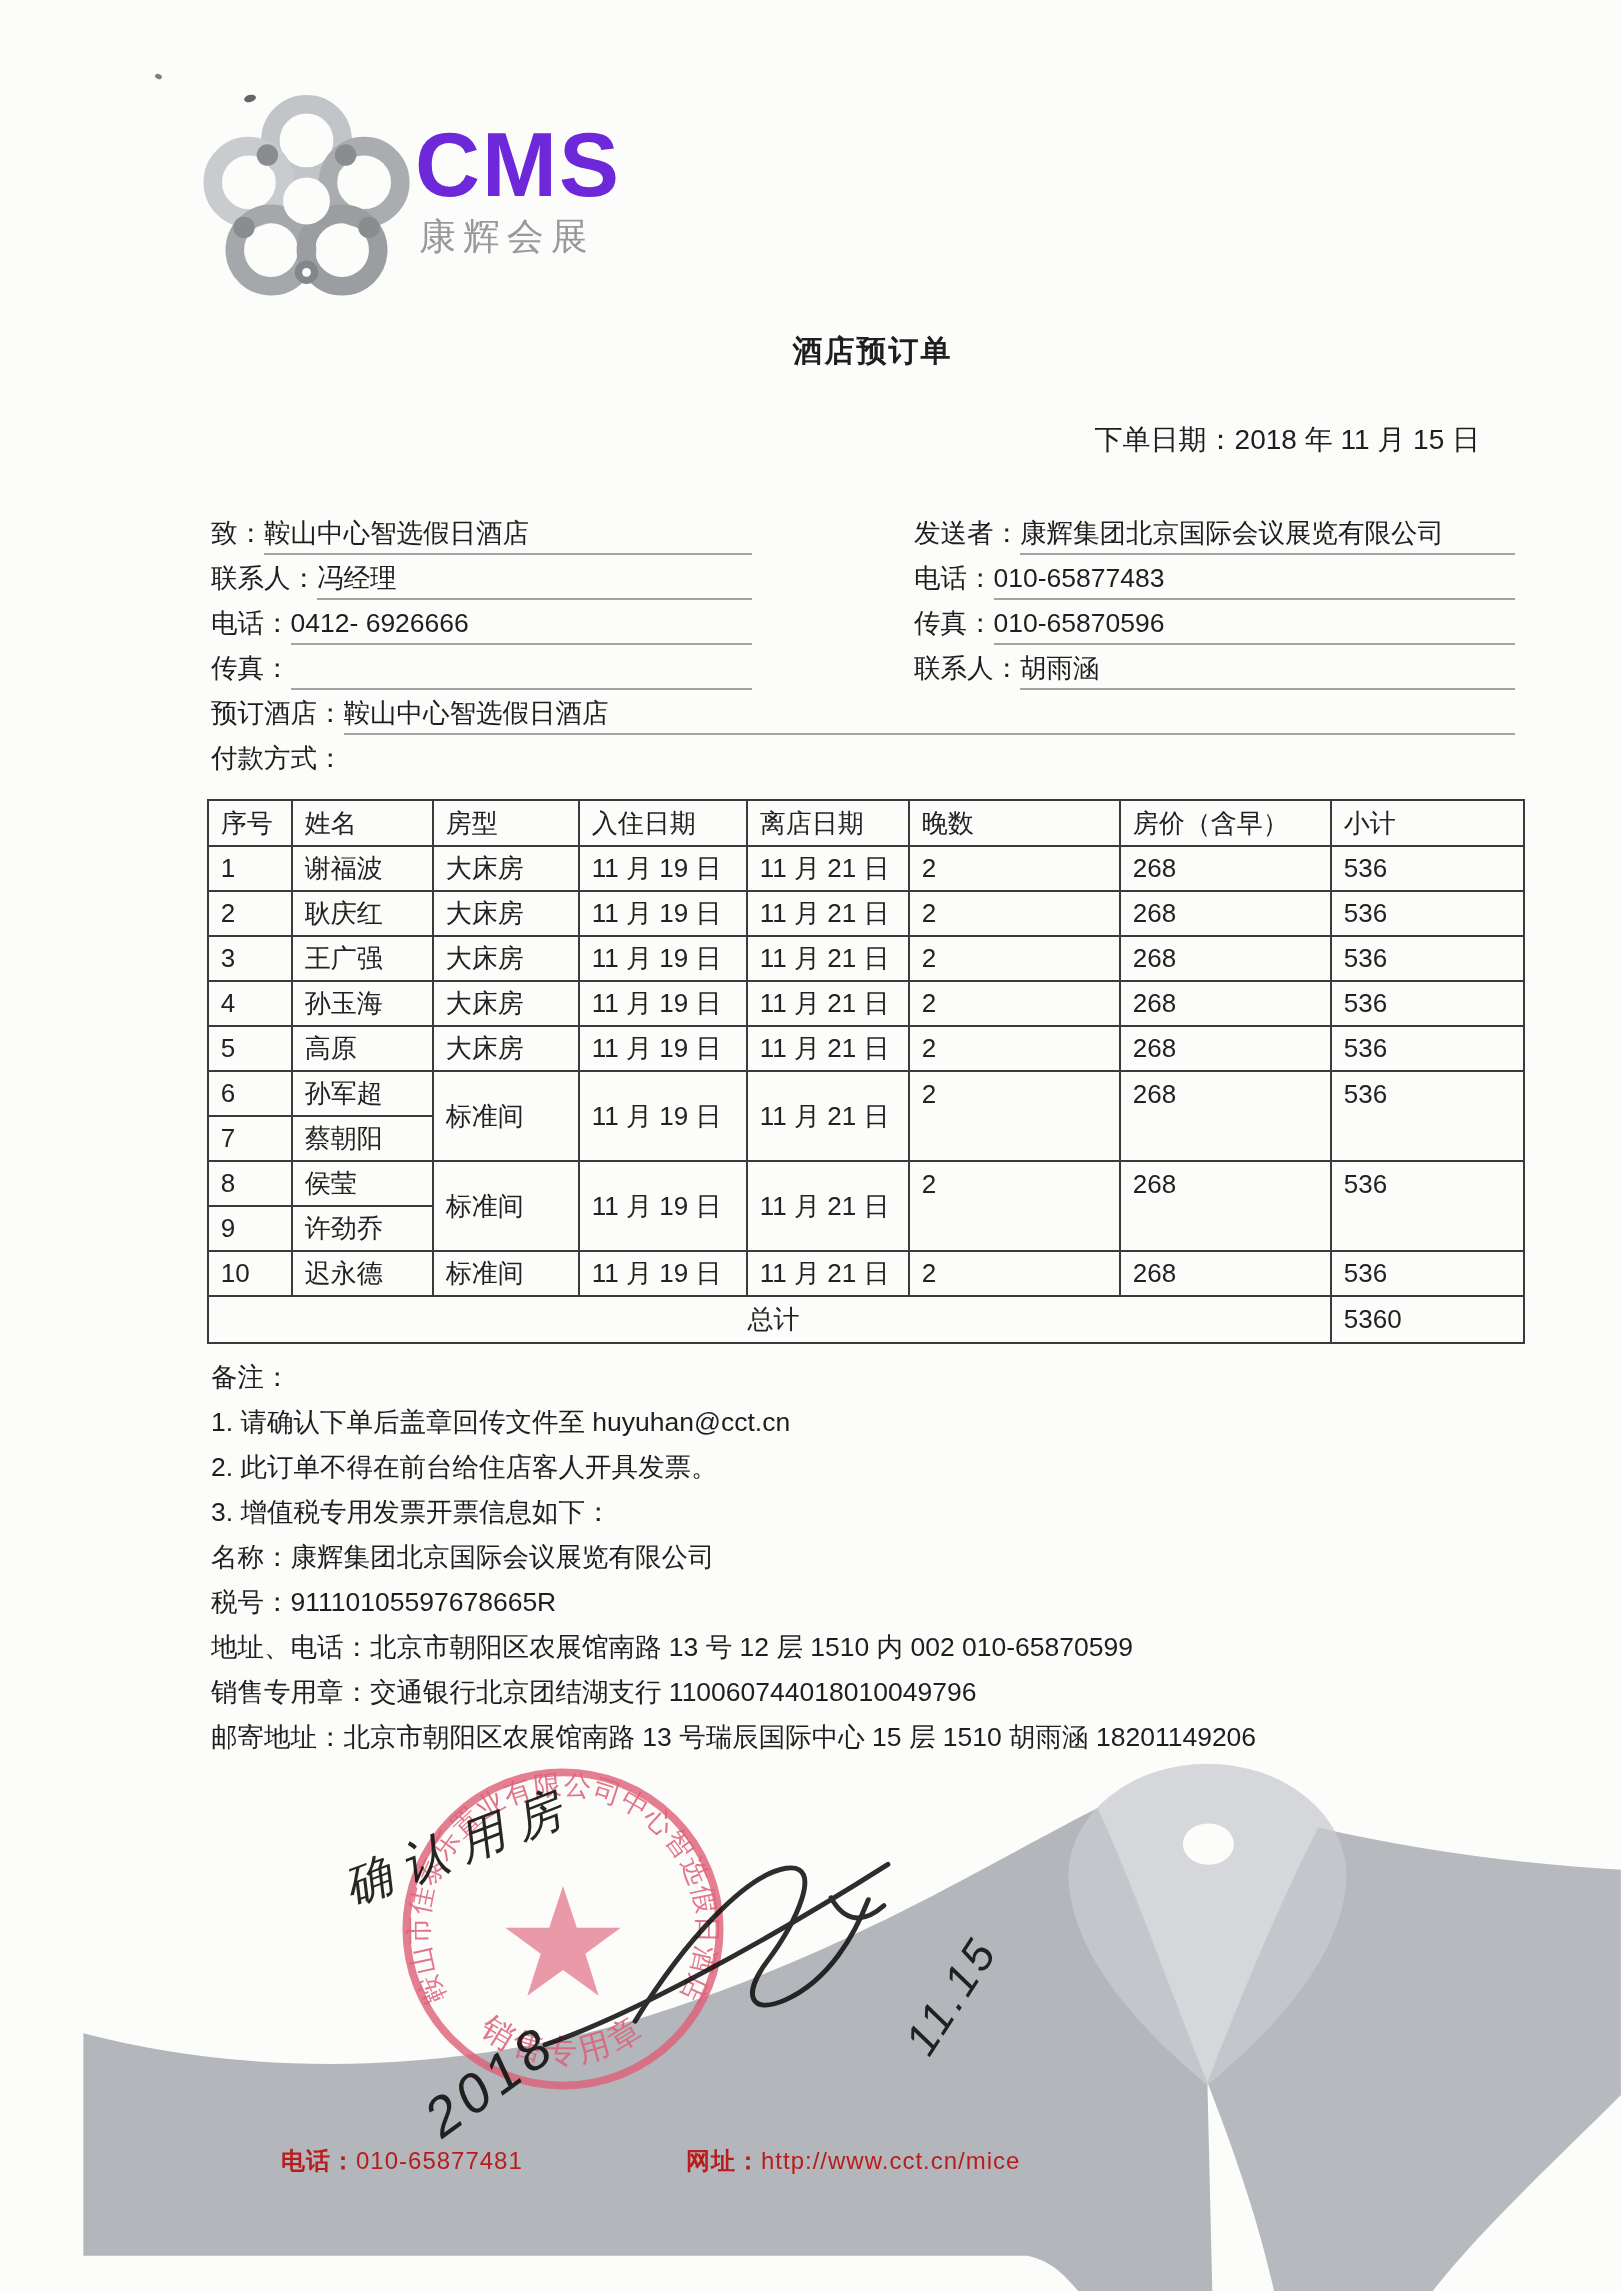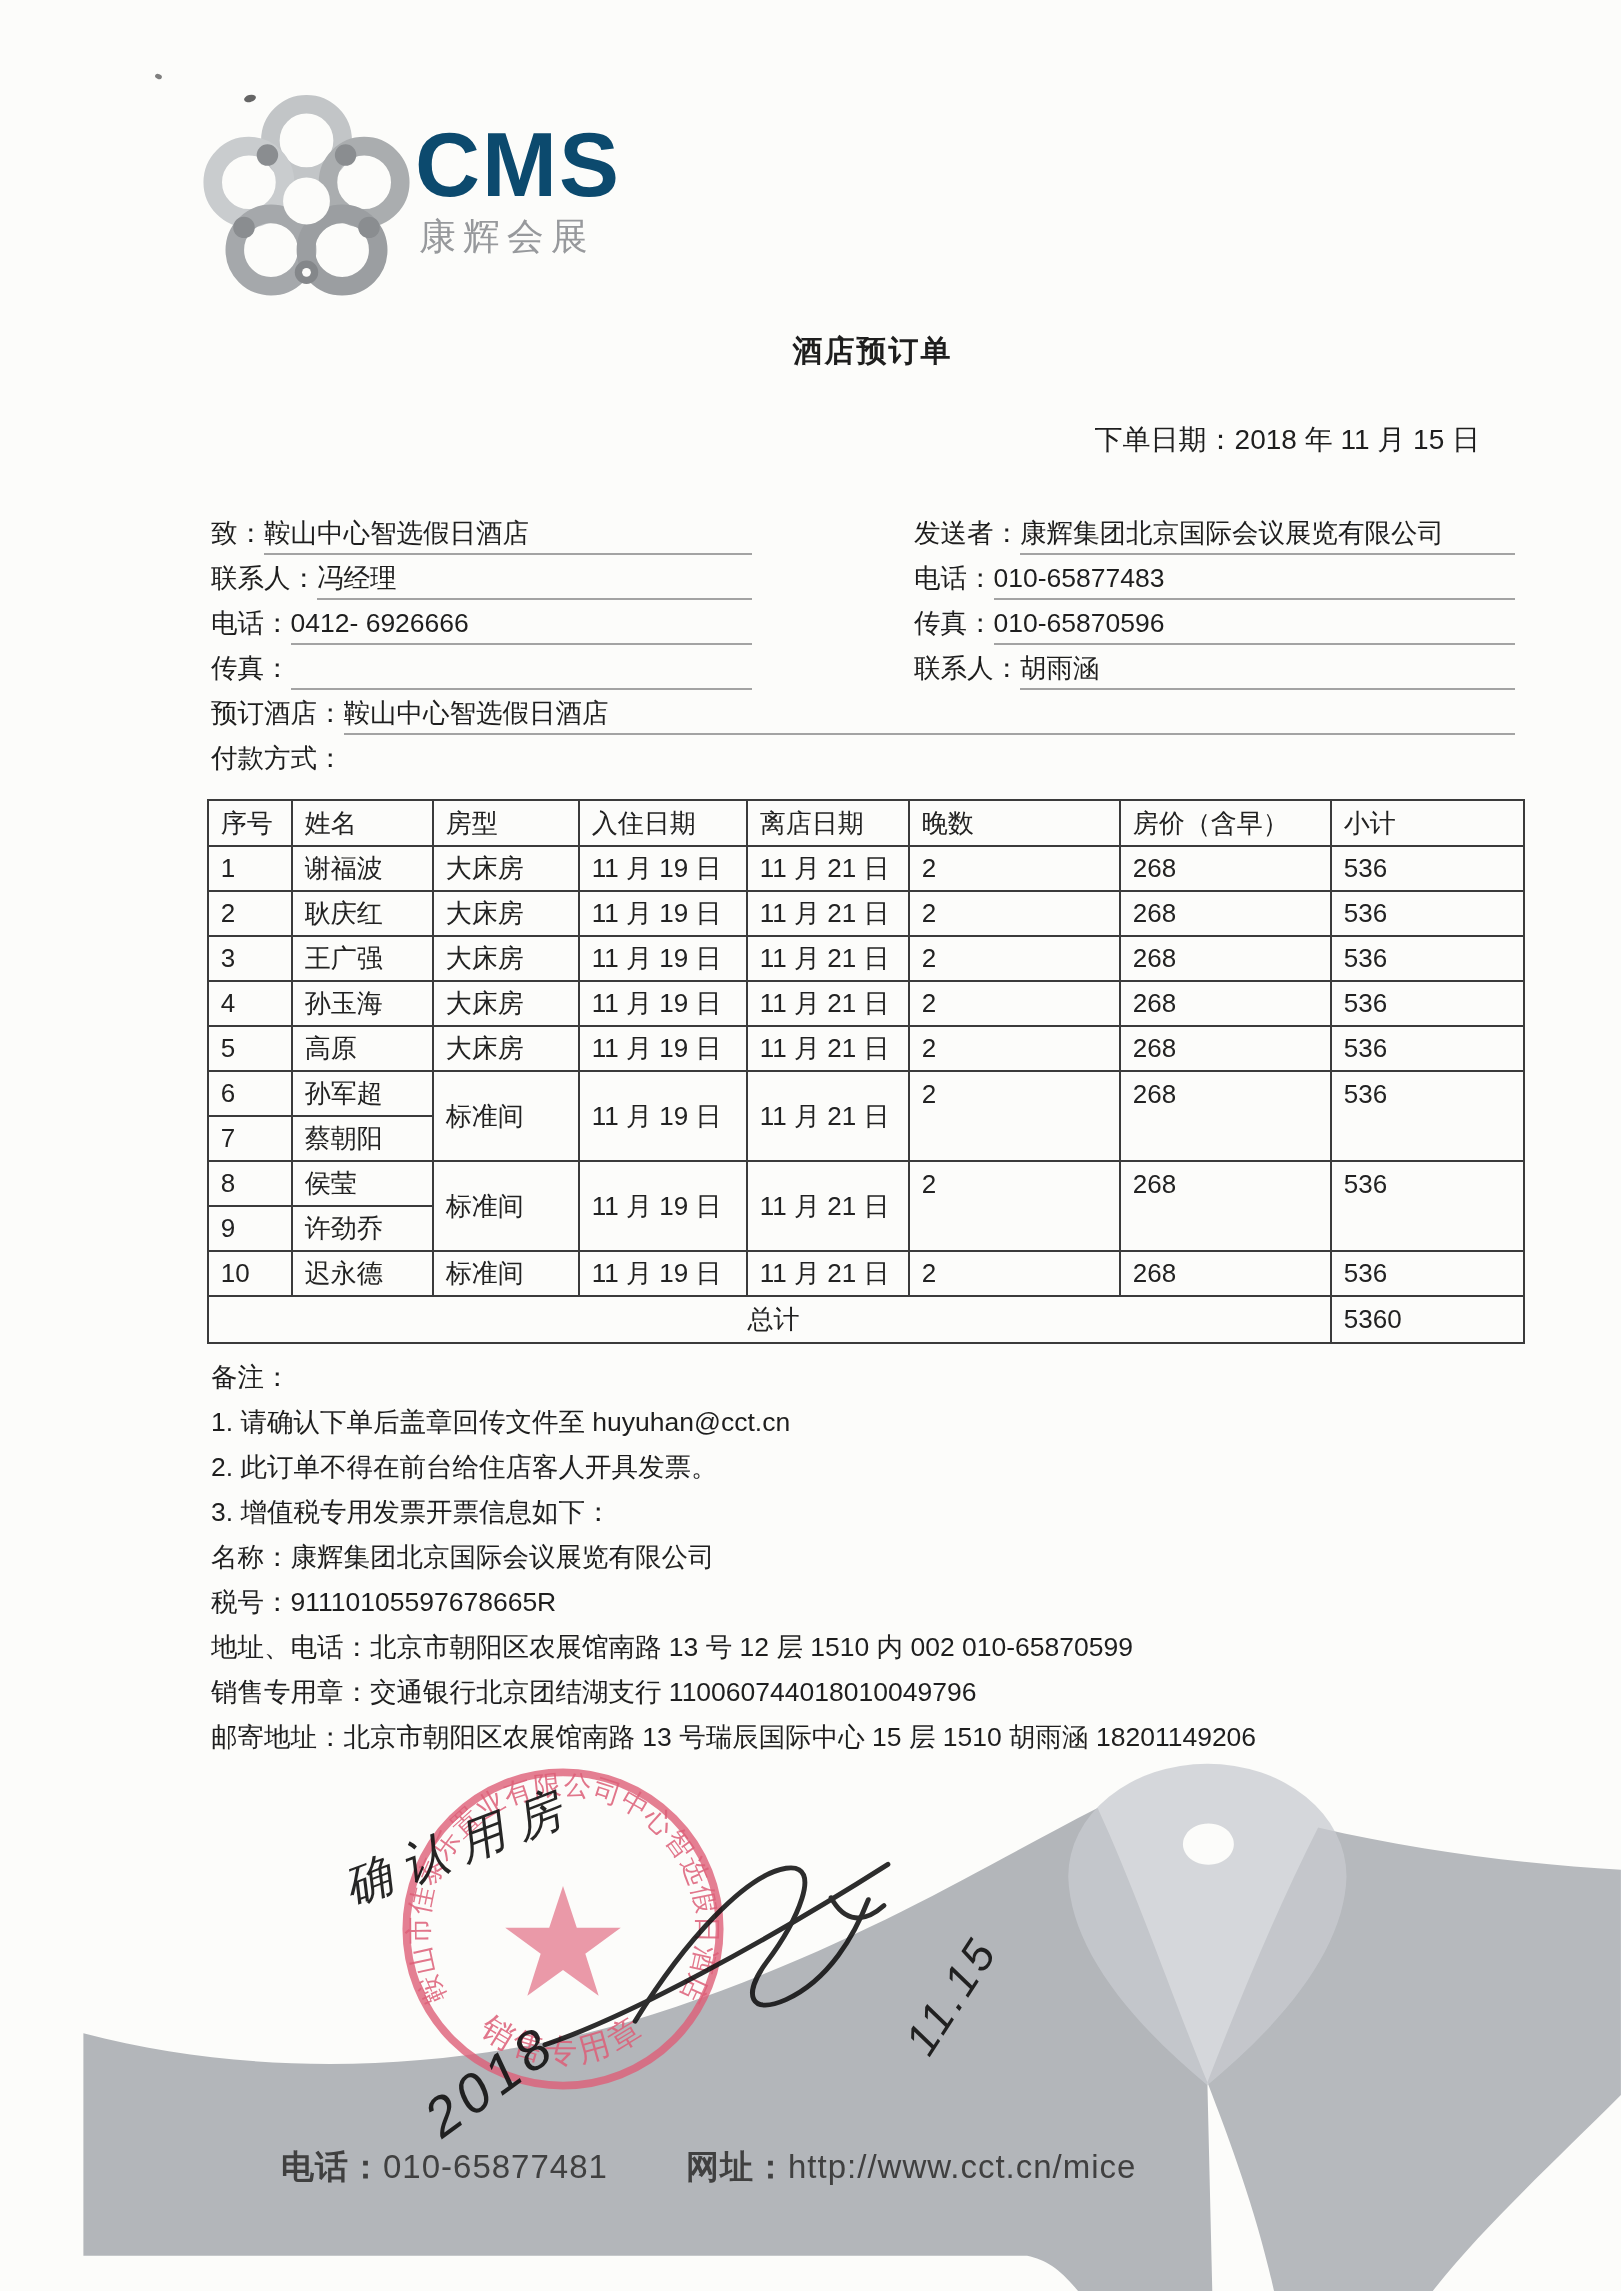--- a/index.html
+++ b/index.html
@@ -11,21 +11,21 @@
   }
   
   .speck{position:absolute;background:#4a4a4a;border-radius:50%;}
   .speck1{left:155px;top:74px;width:6.9px;height:4.9px;transform:rotate(20deg);opacity:.7}
   .speck2{left:244px;top:95px;width:11.8px;height:6.9px;transform:rotate(-15deg);opacity:.85}
   
   .logo{position:absolute;left:201px;top:93px;width:510px;height:216px;}
   .logo svg{position:absolute;left:0;top:0;}
   .brand{
     position:absolute;left:214px;top:27.4px;font-size:90px;font-weight:bold;
-    color:#0c4a6e;letter-spacing:2px;line-height:1;
+    color:#6d28d9;letter-spacing:2px;line-height:1;
   }
   .brand-cn{
     position:absolute;left:218px;top:125px;font-size:37px;color:#97999c;
     letter-spacing:6.9px;line-height:1;
   }
   
   .doc-title{
     position:absolute;left:0;top:331px;width:1745px;text-align:center;
     font-size:30px;font-weight:bold;color:#1e1e1e;letter-spacing:2px;
   }
@@ -63,21 +63,21 @@
   
   .stamp{position:absolute;left:377px;top:1743px;width:372px;height:372px;}
   
   .hand{position:absolute;color:#141414;font-style:italic;white-space:nowrap;}
   .hw-confirm{left:338px;top:1815px;font-size:47px;transform:rotate(-21deg);letter-spacing:13.7px;opacity:.92;}
   .hw-year{left:417px;top:2049px;font-size:55px;transform:rotate(-36deg);letter-spacing:5.9px;opacity:.92;}
   .hw-day{left:887px;top:1970px;font-size:45px;transform:rotate(-57deg);letter-spacing:3.9px;opacity:.92;}
   .sig{position:absolute;left:0;top:0;width:1621px;height:2292px;pointer-events:none;}
   
   .footer{position:absolute;left:0;top:0;width:1621px;height:2292px;pointer-events:none;}
-  .f-line{position:absolute;color:#404040;font-size:33px;letter-spacing:1px;}
+  .f-line{position:absolute;color:#b91c1c;font-size:24px;letter-spacing:1px;}
   .f-line .f-lbl{font-weight:bold;}
   .f-row1-phone{left:281px;top:2145px;}
   .f-row1-web{left:686px;top:2145px;}
   .f-row2-addr{left:281px;top:2187px;}
 </style>
 </head>
 <body>
 
 <div class="page">
 

